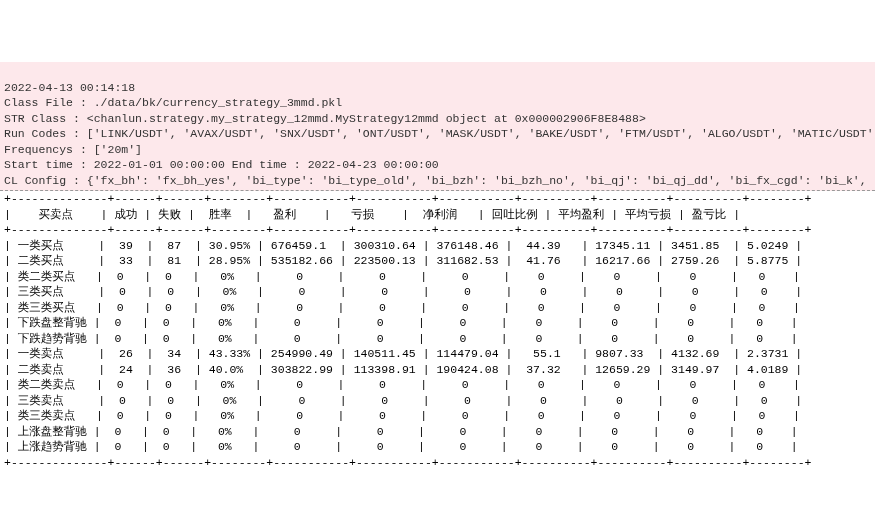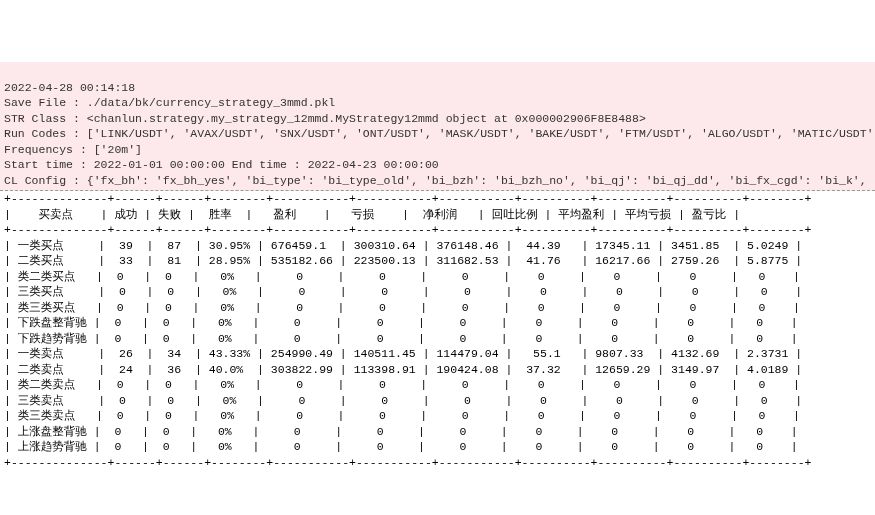--- a/index.html
+++ b/index.html
@@ -24,22 +24,22 @@
     color: #000;
     padding: 0 4px;
   }
 </style>
 </head>
 <body>
 
 
 
 <div class="header-block">
-<span class="header-line">2022-04-28 00:14:18</span>
-<span class="header-line">Save File : ./data/bk/currency_strategy_3mmd.pkl</span>
+<span class="header-line">2022-04-13 00:14:18</span>
+<span class="header-line">Class File : ./data/bk/currency_strategy_3mmd.pkl</span>
 <span class="header-line">STR Class : &lt;chanlun.strategy.my_strategy_12mmd.MyStrategy12mmd object at 0x000002906F8E8488&gt;</span>
 <span class="header-line">Run Codes : ['LINK/USDT', 'AVAX/USDT', 'SNX/USDT', 'ONT/USDT', 'MASK/USDT', 'BAKE/USDT', 'FTM/USDT', 'ALGO/USDT', 'MATIC/USDT', 'SUSHI/USDT', 'BAL/USDT', 'KNC/USDT', 'IOTA/USDT', 'MTL/USDT', 'IOST/USDT', 'LUNA/USDT', 'SAND/USDT', 'ROSE/USDT', 'T', 'ATOM/USDT', 'AXS/USDT', 'WAVES/USDT', 'STORJ/USDT', 'CHZ/USDT', 'SOL/USDT', 'ETC/USDT', 'MANA/USDT', 'OCEAN/USDT', 'USDТ', 'ICX/USDT', 'HNT/USDT', 'AAVE/USDT', 'XMR/USDT', 'LTC/USDT', 'IMX/USDT', 'API3/USDT', 'VET/USDT', 'ZIL/USDT', 'CELO</span>
 <span class="header-line">Frequencys : ['20m']</span>
 <span class="header-line">Start time : 2022-01-01 00:00:00 End time : 2022-04-23 00:00:00</span>
 <span class="header-line">CL Config : {'fx_bh': 'fx_bh_yes', 'bi_type': 'bi_type_old', 'bi_bzh': 'bi_bzh_no', 'bi_qj': 'bi_qj_dd', 'bi_fx_cgd': 'bi_k', 'xd_qj': 'xd_qj_dd', 'zslx_qj': 'zslx_qj_dd', 'zs_qj': 'zs_qj_dd', 'idx_macd_fast': 12, 'idx_macd_slow': 26, 'idx_mac</span>
 </div><div class="table-block" id="table-container">+--------------+------+------+--------+-----------+-----------+-----------+----------+----------+----------+--------+
 |    买卖点    | 成功 | 失败 |  胜率  |   盈利    |   亏损    |  净利润   | 回吐比例 | 平均盈利 | 平均亏损 | 盈亏比 |
 +--------------+------+------+--------+-----------+-----------+-----------+----------+----------+----------+--------+
 | 一类买点     |  39  |  87  | 30.95% | 676459.1  | 300310.64 | 376148.46 |  44.39   | 17345.11 | 3451.85  | 5.0249 |
 | 二类买点     |  33  |  81  | 28.95% | 535182.66 | 223500.13 | 311682.53 |  41.76   | 16217.66 | 2759.26  | 5.8775 |

